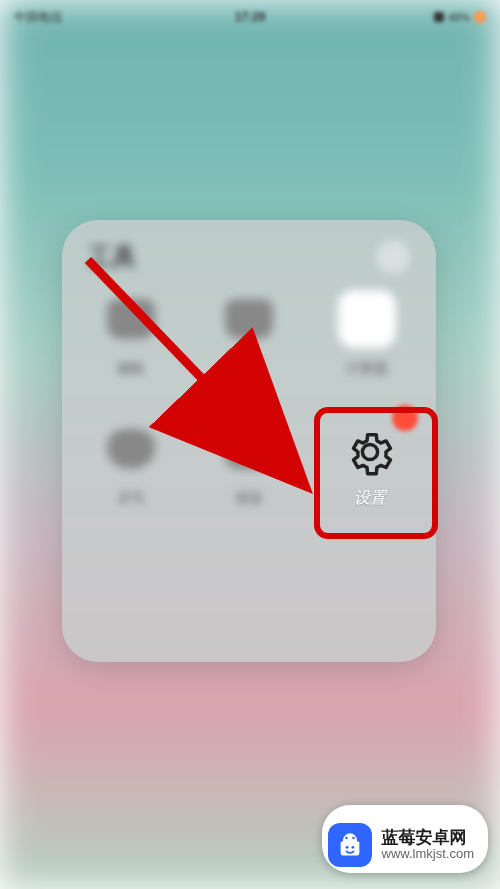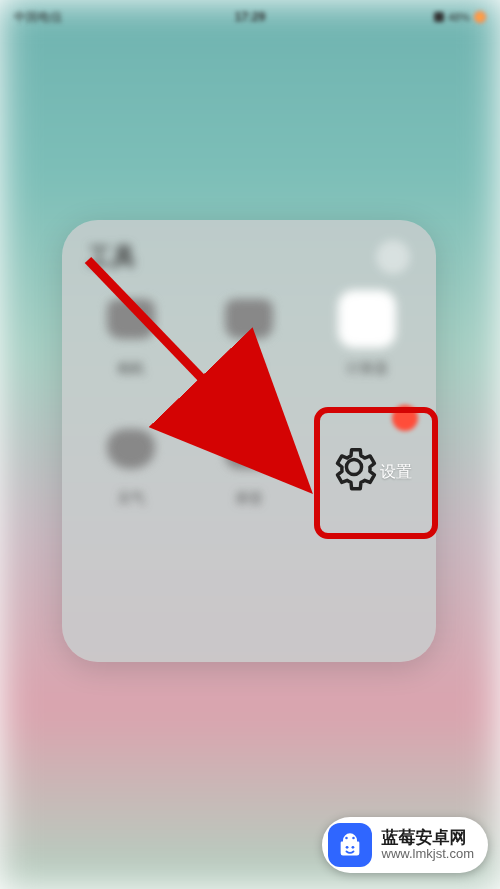--- a/index.html
+++ b/index.html
@@ -59,34 +59,34 @@
   .highlight{
     position:absolute;
     top:407px;left:314px;width:112px;height:120px;
     border:6px solid #d40303;border-radius:14px;
     z-index:6;
     pointer-events:none;
   }
   .gear-cell{
     position:absolute;top:413px;left:320px;width:100px;height:108px;
     z-index:5;
-    display:flex;flex-direction:row;align-items:center;justify-content:center;
+    display:flex;flex-direction:column;align-items:center;justify-content:center;font-style:italic;
   }
   .badge{
     position:absolute;top:-8px;right:2px;width:26px;height:26px;border-radius:50%;
     background:#ff4d3a;z-index:6;filter:blur(2px);
   }
   .gear-label{margin-top:10px;font-size:16px;color:#fff;text-shadow:0 1px 2px rgba(0,0,0,0.25);}
   .arrow{
     position:absolute;z-index:7;pointer-events:none;
   }
   .watermark{
     position:absolute;bottom:16px;right:12px;z-index:20;
     display:flex;align-items:center;gap:10px;
-    background:#fff;border-radius:28px;padding:6px 14px 6px 6px;
+    background:#fff;border-radius:28px;padding:18px 14px 6px 6px;
     box-shadow:0 2px 10px rgba(0,0,0,0.25);
   }
   .wm-ico{
     width:44px;height:44px;border-radius:12px;
     background:#2f66ff;display:flex;align-items:center;justify-content:center;
   }
   .wm-txt{display:flex;flex-direction:column;line-height:1.15;}
   .wm-title{font-size:17px;font-weight:700;color:#1d1d1d;}
   .wm-url{font-size:13px;color:#666;}
 </style>

